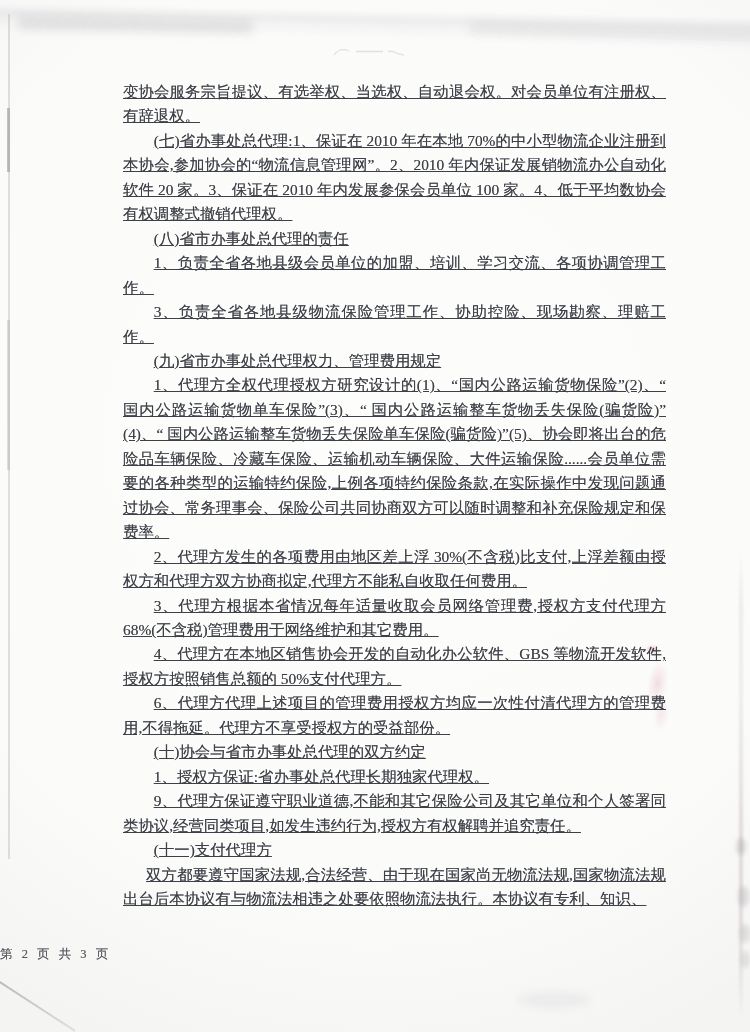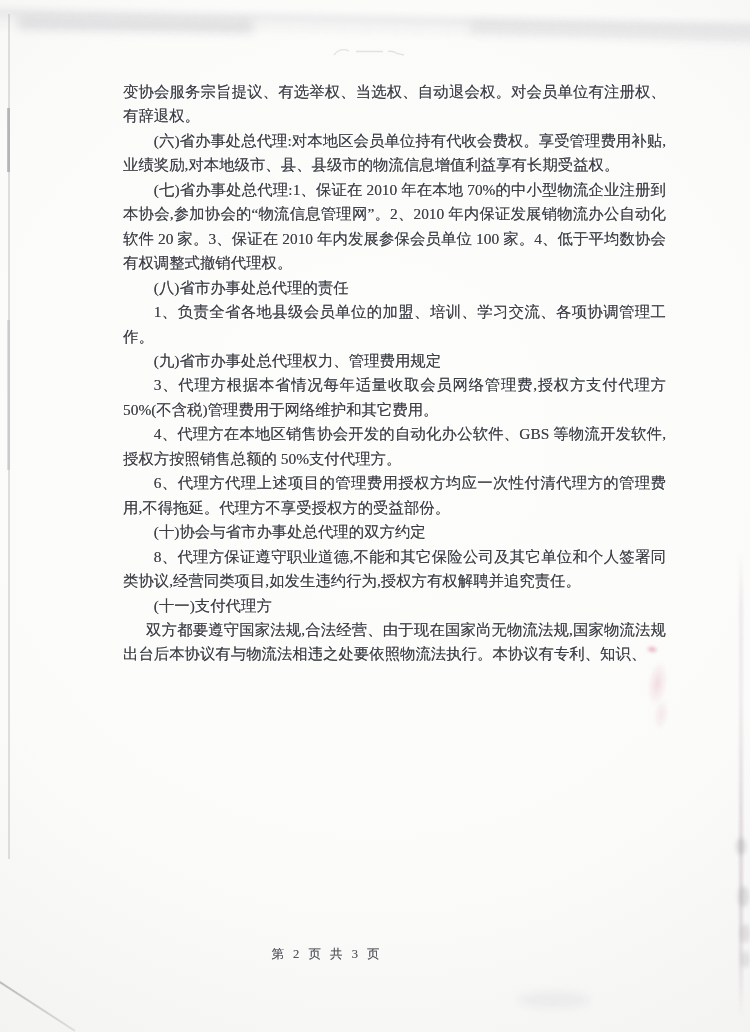--- a/index.html
+++ b/index.html
@@ -63,26 +63,26 @@
     background:linear-gradient(90deg, rgba(138,138,141,0.55), rgba(172,172,175,0.30));filter:blur(0.4px);
   }
   .bottom-smudge{left:518px;top:992px;width:72px;height:16px;background:rgba(204,204,208,0.25);filter:blur(4px);border-radius:50%;}
   
   .textblock{
     position:absolute;left:123px;top:80px;width:543px;
     font-size:15.4px;line-height:24.45px;color:var(--ink);
     text-align:justify;
     text-shadow:0 0 0.5px rgba(62,64,72,0.65);
   }
-  .textblock p{margin:0;padding:0;}
+  .textblock p{margin:0;padding:0;text-decoration:underline;}
   .ind-0{text-indent:0;}
   .ind-2{text-indent:2em;}
   .ind-15{text-indent:1.5em;}
   .footer{
-    position:absolute;left:0;top:946px;width:654px;text-align:center;
+    position:absolute;left:0;top:946px;width:654px;
     font-size:12.5px;letter-spacing:3px;color:var(--footer-ink);
     text-shadow:0 0 0.4px rgba(84,86,94,0.6);
   }
 </style>
 </head>
 <body>
 
 <div class="sheet">
 
   <div class="art top-shadow"></div>
@@ -102,28 +102,31 @@
   <div class="art right-streak"></div>
   <div class="art right-mark1"></div>
   <div class="art right-mark2"></div>
   <div class="art right-mark3"></div>
   <div class="art right-mark4"></div>
   <div class="art crease"></div>
   <div class="art bottom-smudge"></div>
 
   <main class="textblock">
     <p class="ind-0">变协会服务宗旨提议、有选举权、当选权、自动退会权。对会员单位有注册权、有辞退权。</p>
-    <p class="ind-2">(六)省办事处总代理:对本地区会员单位持有代收会费权。享受管理费用补贴,业绩奖励,对本地级市、县、县级市的物流信息增值利益享有长期受益权。</p>
     <p class="ind-2">(七)省办事处总代理:1、保证在 2010 年在本地 70%的中小型物流企业注册到本协会,参加协会的“物流信息管理网”。2、2010 年内保证发展销物流办公自动化软件 20 家。3、保证在 2010 年内发展参保会员单位 100 家。4、低于平均数协会有权调整式撤销代理权。</p>
     <p class="ind-2">(八)省市办事处总代理的责任</p>
     <p class="ind-2">1、负责全省各地县级会员单位的加盟、培训、学习交流、各项协调管理工作。</p>
+    <p class="ind-2">3、负责全省各地县级物流保险管理工作、协助控险、现场勘察、理赔工作。</p>
     <p class="ind-2">(九)省市办事处总代理权力、管理费用规定</p>
-    <p class="ind-2">3、代理方根据本省情况每年适量收取会员网络管理费,授权方支付代理方 50%(不含税)管理费用于网络维护和其它费用。</p>
+    <p class="ind-2">1、代理方全权代理授权方研究设计的(1)、“国内公路运输货物保险”(2)、“ 国内公路运输货物单车保险”(3)、“ 国内公路运输整车货物丢失保险(骗货险)” (4)、“ 国内公路运输整车货物丢失保险单车保险(骗货险)”(5)、协会即将出台的危险品车辆保险、冷藏车保险、运输机动车辆保险、大件运输保险......会员单位需要的各种类型的运输特约保险,上例各项特约保险条款,在实际操作中发现问题通过协会、常务理事会、保险公司共同协商双方可以随时调整和补充保险规定和保费率。</p>
+    <p class="ind-2">2、代理方发生的各项费用由地区差上浮 30%(不含税)比支付,上浮差额由授权方和代理方双方协商拟定,代理方不能私自收取任何费用。</p>
+    <p class="ind-2">3、代理方根据本省情况每年适量收取会员网络管理费,授权方支付代理方 68%(不含税)管理费用于网络维护和其它费用。</p>
     <p class="ind-2">4、代理方在本地区销售协会开发的自动化办公软件、GBS 等物流开发软件,授权方按照销售总额的 50%支付代理方。</p>
     <p class="ind-2">6、代理方代理上述项目的管理费用授权方均应一次性付清代理方的管理费用,不得拖延。代理方不享受授权方的受益部份。</p>
     <p class="ind-2">(十)协会与省市办事处总代理的双方约定</p>
-    <p class="ind-2">8、代理方保证遵守职业道德,不能和其它保险公司及其它单位和个人签署同类协议,经营同类项目,如发生违约行为,授权方有权解聘并追究责任。</p>
+    <p class="ind-2">1、授权方保证:省办事处总代理长期独家代理权。</p>
+    <p class="ind-2">9、代理方保证遵守职业道德,不能和其它保险公司及其它单位和个人签署同类协议,经营同类项目,如发生违约行为,授权方有权解聘并追究责任。</p>
     <p class="ind-2">(十一)支付代理方</p>
     <p class="ind-15">双方都要遵守国家法规,合法经营、由于现在国家尚无物流法规,国家物流法规出台后本协议有与物流法相违之处要依照物流法执行。本协议有专利、知识、</p>
   </main>
 
   <div class="footer">第 2 页 共 3 页</div>
 </div>
 
 </body></html>

